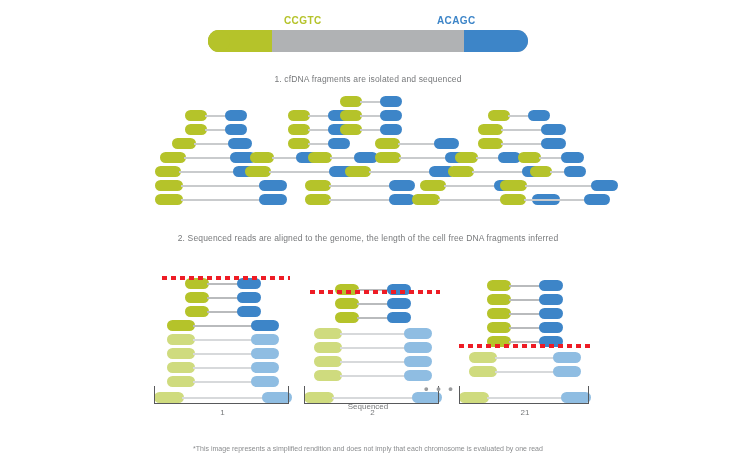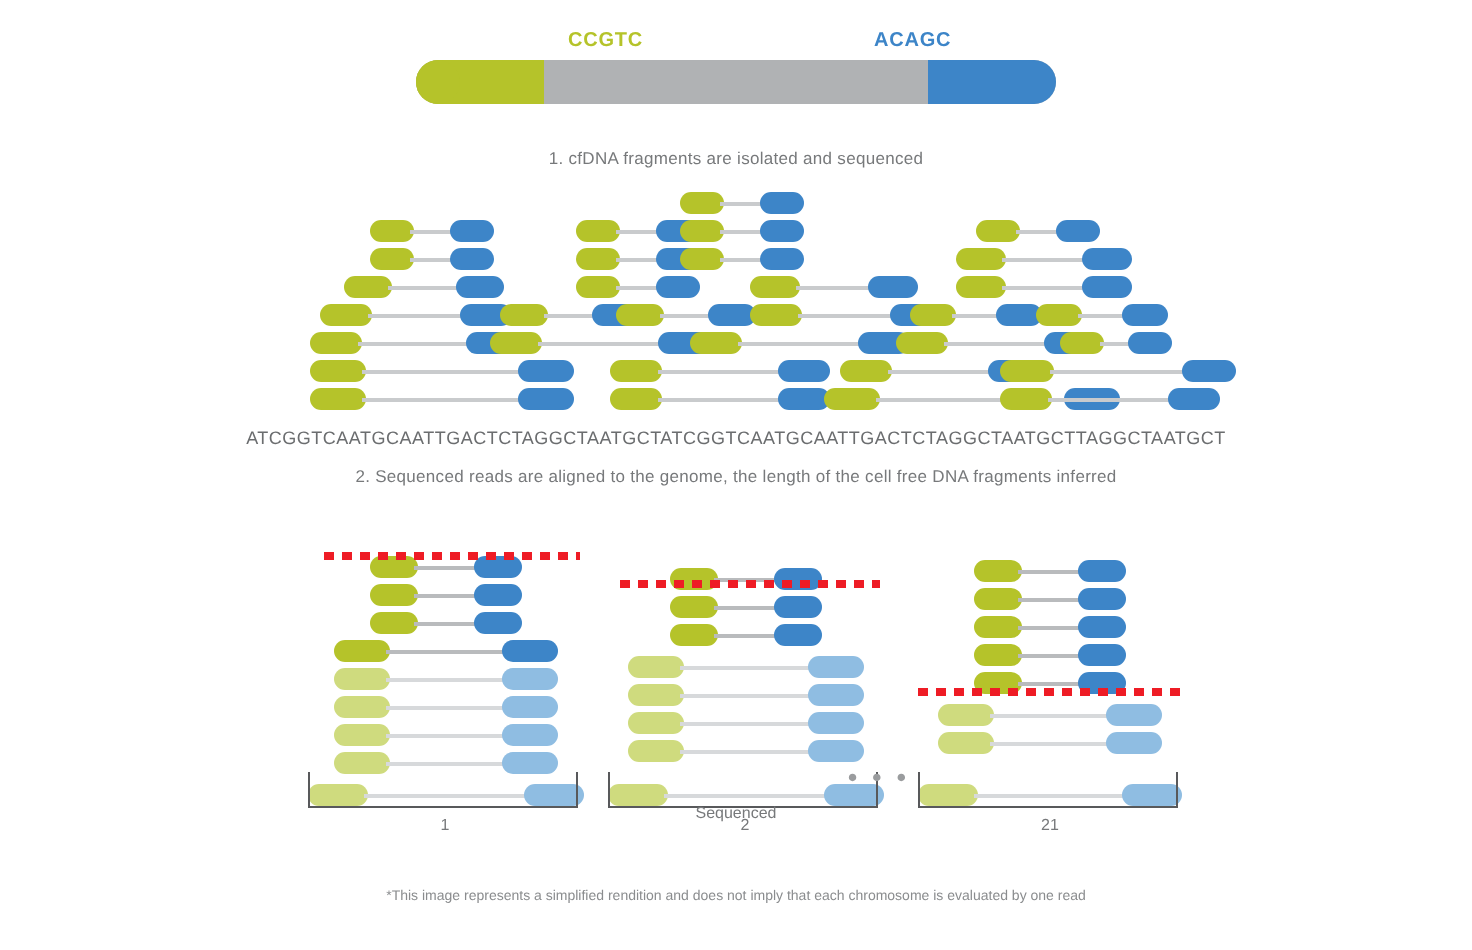--- a/index.html
+++ b/index.html
@@ -302,21 +302,20 @@
           <div class="end g" style="width:28px"></div>
           <div class="link" style="left:26px;width:96px"></div>
           <div class="end b" style="width:28px"></div>
         </div>
         <div class="read" style="left: 500px; top: 98px; width: 110px;">
           <div class="end g" style="width:26px"></div>
           <div class="link" style="left:24px;width:62px"></div>
           <div class="end b" style="width:26px"></div>
         </div>
       </div>
-    <div class="seq">ATCGGTCAATGCAATTGACTCTAGGCTAATGCTATCGGTCAATGCAATTGACTCTAGGCTAATGCTTAGGCTAATGCT</div>
     <div class="caption" style="top:137px">2. Sequenced reads are aligned to the genome, the length of the cell free DNA fragments inferred</div>
   </div>
 
   <div id="panel3">
     <div id="chrom-host">
         <div class="chrom" style="left: 150px; width: 145px;">
           <div class="stack">
             <div class="srow dark" style="left:34.5px;top:10px;width:76px">
               <div class="end g" style="width:24px"></div>
               <div class="link" style="left:22px;width:32px"></div>

